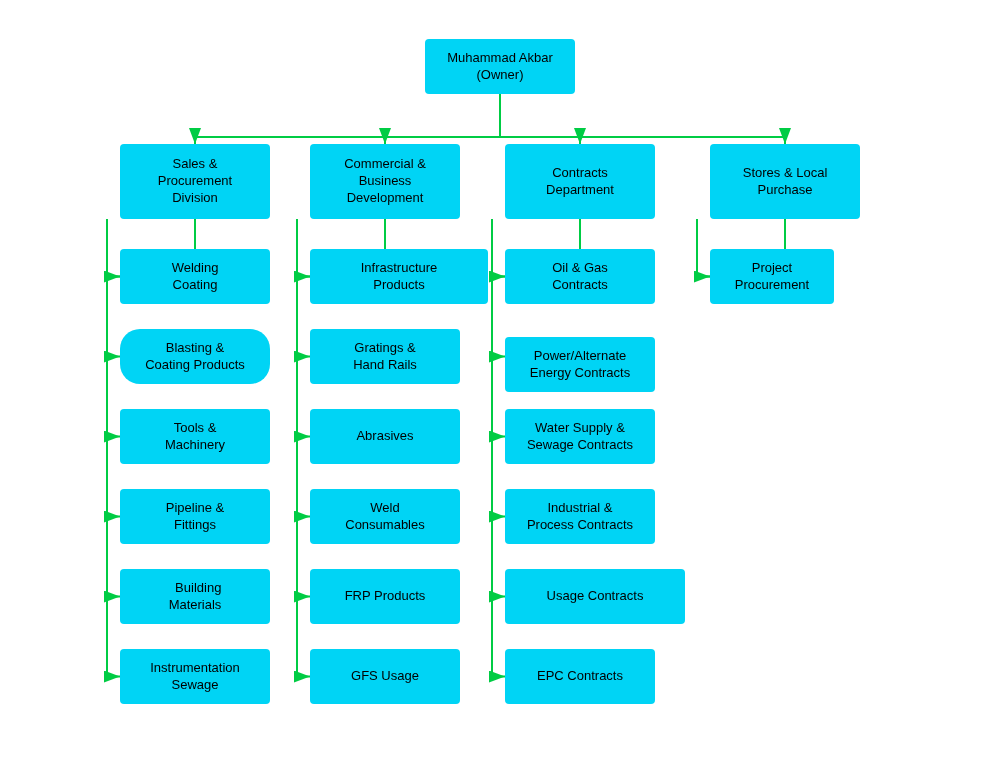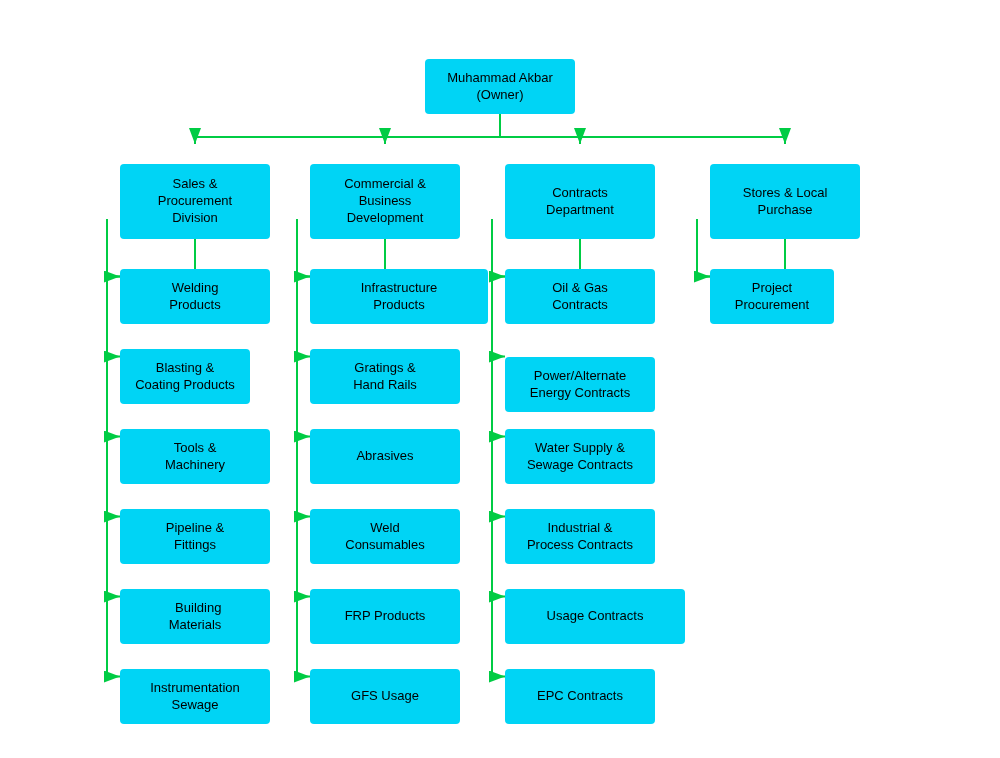--- a/index.html
+++ b/index.html
@@ -25,21 +25,20 @@
       border-radius: 4px;
       display: flex;
       align-items: center;
       justify-content: center;
       text-align: center;
       color: #000;
       font-size: 13px;
       font-weight: 500;
       line-height: 1.3;
       padding: 6px 8px;
-      margin-top: 20px;
     }
     svg.connectors {
       position: absolute;
       top: 0; left: 0;
       width: 100%;
       height: 100%;
       pointer-events: none;
     }
     svg.connectors line, svg.connectors path, svg.connectors polyline {
       stroke: #00cc44;
@@ -111,22 +110,22 @@
 Procurement
 Division</div>
       <div class="node" style="left: 300px; top: 135px; width: 150px; height: 75px; white-space: pre-line;">Commercial &amp;
 Business
 Development</div>
       <div class="node" style="left: 495px; top: 135px; width: 150px; height: 75px; white-space: pre-line;">Contracts
 Department</div>
       <div class="node" style="left: 700px; top: 135px; width: 150px; height: 75px; white-space: pre-line;">Stores &amp; Local
 Purchase</div>
       <div class="node" style="left: 110px; top: 240px; width: 150px; height: 55px; white-space: pre-line;">Welding
-Products</div>
-      <div class="node" style="left: 110px; top: 320px; width: 130px; height: 55px; white-space: pre-line;">Blasting &amp;
+Coating</div>
+      <div class="node" style="left: 110px; top: 320px; width: 150px; height: 55px; white-space: pre-line; border-radius: 20px;">Blasting &amp;
 Coating Products</div>
       <div class="node" style="left: 110px; top: 400px; width: 150px; height: 55px; white-space: pre-line;">Tools &amp;
 Machinery</div>
       <div class="node" style="left: 110px; top: 480px; width: 150px; height: 55px; white-space: pre-line;">Pipeline &amp;
 Fittings</div>
       <div class="node" style="left: 110px; top: 560px; width: 150px; height: 55px; white-space: pre-line; text-align: right;">Building
 Materials</div>
       <div class="node" style="left: 110px; top: 640px; width: 150px; height: 55px; white-space: pre-line;">Instrumentation
 Sewage</div>
       <div class="node" style="left: 300px; top: 240px; width: 178px; height: 55px; white-space: pre-line;">Infrastructure

